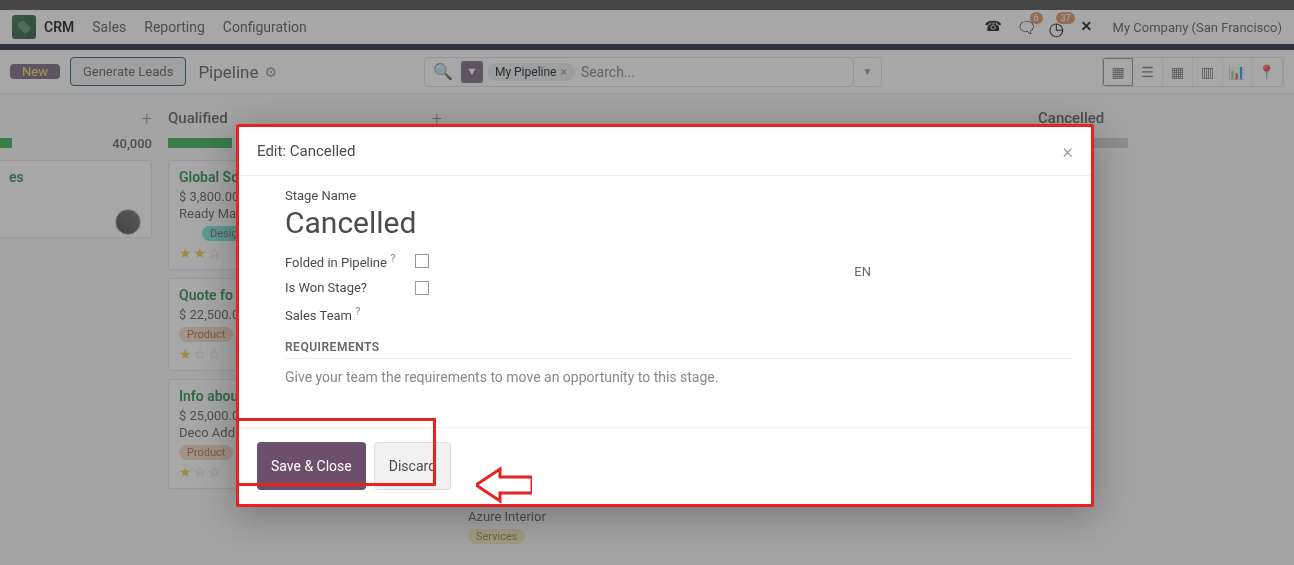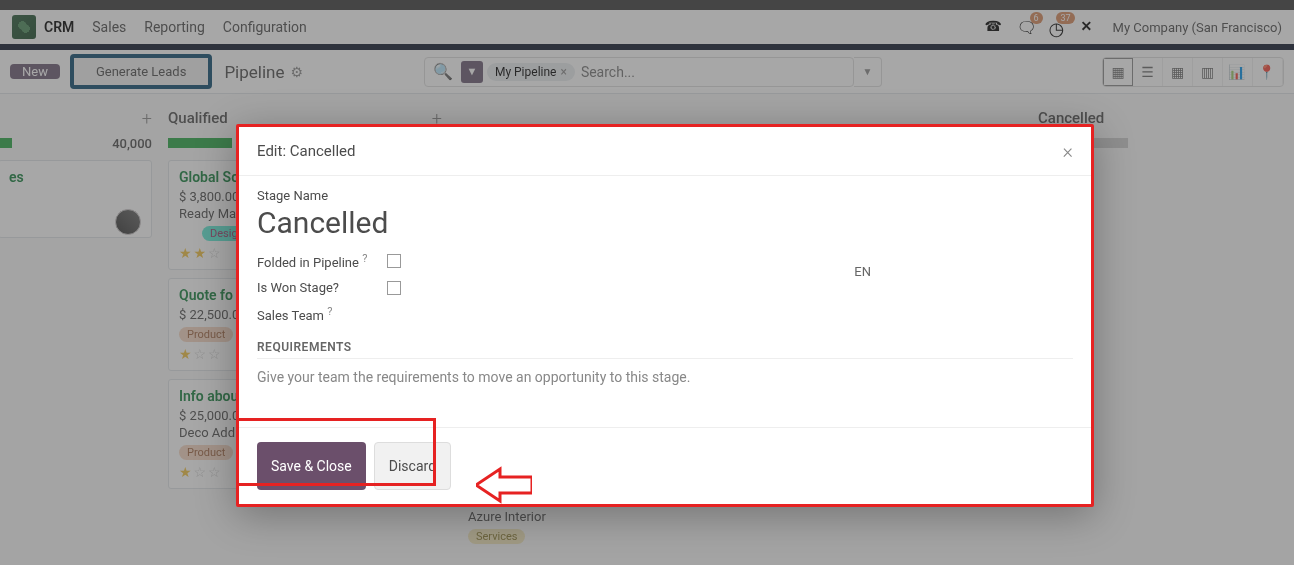--- a/index.html
+++ b/index.html
@@ -12,22 +12,22 @@
 .nav-item { margin-right: 18px; color: #4c4c4c; cursor: pointer; }
 .header-right { margin-left: auto; display: flex; align-items: center; gap: 14px; }
 .hicon { width: 18px; height: 18px; display: inline-block; position: relative; }
 .chat-icon::before { content:"🗨"; font-size:16px; }
 .badge { position: absolute; top:-6px; right:-8px; background:#d6885a; color:#fff; font-size:9px; border-radius:8px; padding:1px 4px; }
 .clock-icon::before { content:"◷"; font-size:18px; }
 .wrench-icon::before { content:"✕"; font-size:14px; font-weight:bold; }
 .phone-icon::before { content:"☎"; font-size:14px; }
 .company { font-size: 13px; color: #4c4c4c; }
 .controls { display: flex; align-items: center; height: 44px; padding: 0 10px; background: #fff; border-bottom: 1px solid #dee2e6; }
-.btn-new { background: #6b5b73; color: #ffffff; padding: 0 12px; border-radius: 4px; font-size: 13px; margin-right: 10px; border:none; }
-.btn-gen { background: #f1f1f1; color: #4c4c4c; padding: 6px 22px; border-radius: 4px; font-size: 13px; margin-right: 12px; border:4px solid #0c4a6e; }
+.btn-new { background: #6b5b73; color: #fde047; padding: 0 12px; border-radius: 4px; font-size: 13px; margin-right: 10px; border:none; }
+.btn-gen { background: #f1f1f1; color: #4c4c4c; padding: 6px 12px; border-radius: 4px; font-size: 13px; margin-right: 12px; border:1px solid #0c4a6e; }
 .breadcrumb { font-size: 17px; color: #4c4c4c; display:flex; align-items:center; gap:6px; }
 .gear { color:#888; font-size:14px; }
 .search-wrap { margin-left: auto; margin-right: 0; display: flex; align-items: center; border: 1px solid #ddd; border-radius: 4px; height: 30px; background:#fff; width: 430px; position:relative; }
 .mag { padding: 0 8px; color: #888; }
 .filter-chip { background: #6b5b73; color:#fff; width:22px; height:22px; border-radius:3px; display:flex; align-items:center; justify-content:center; font-size:11px; margin-right:4px;}
 .chip { background: #e9ecef; border-radius: 10px; padding: 2px 8px; font-size: 12px; margin-right: 6px; display:flex; align-items:center; gap:4px;}
 .chip-x { cursor:pointer; color:#888; }
 .search-input { border: none; outline: none; flex: 1; font-size: 14px; color:#666; }
 .caret-btn { border:1px solid #ddd; border-left:none; height:30px; width:28px; background:#fff; border-radius:0 4px 4px 0; display:flex; align-items:center; justify-content:center; color:#888; font-size:10px;}
 .view-switch { margin-left: auto; display: flex; gap: 0; border: 1px solid #ddd; border-radius: 4px; overflow:hidden;}
@@ -198,21 +198,21 @@
   </div>
 </div>
 
 <div class="overlay"></div>
 
 <div class="modal">
   <div class="modal-head">
     <span class="modal-title">Edit: Cancelled</span>
     <span class="modal-close">×</span>
   </div>
-  <div class="modal-body" style="position:relative;">
+  <div class="modal-body" style="position:relative;margin-left:28px;">
     <span class="label">Stage Name</span>
     <div class="stage-name" contenteditable="true" style="">Cancelled</div>
     <span class="lang">EN</span>
 
     <div class="form-row">
       <label><span>Folded in Pipeline</span> <sup class="help">?</sup></label>
       <div class="chk"></div>
     </div>
     <div class="form-row">
       <label><span>Is Won Stage?</span></label>

